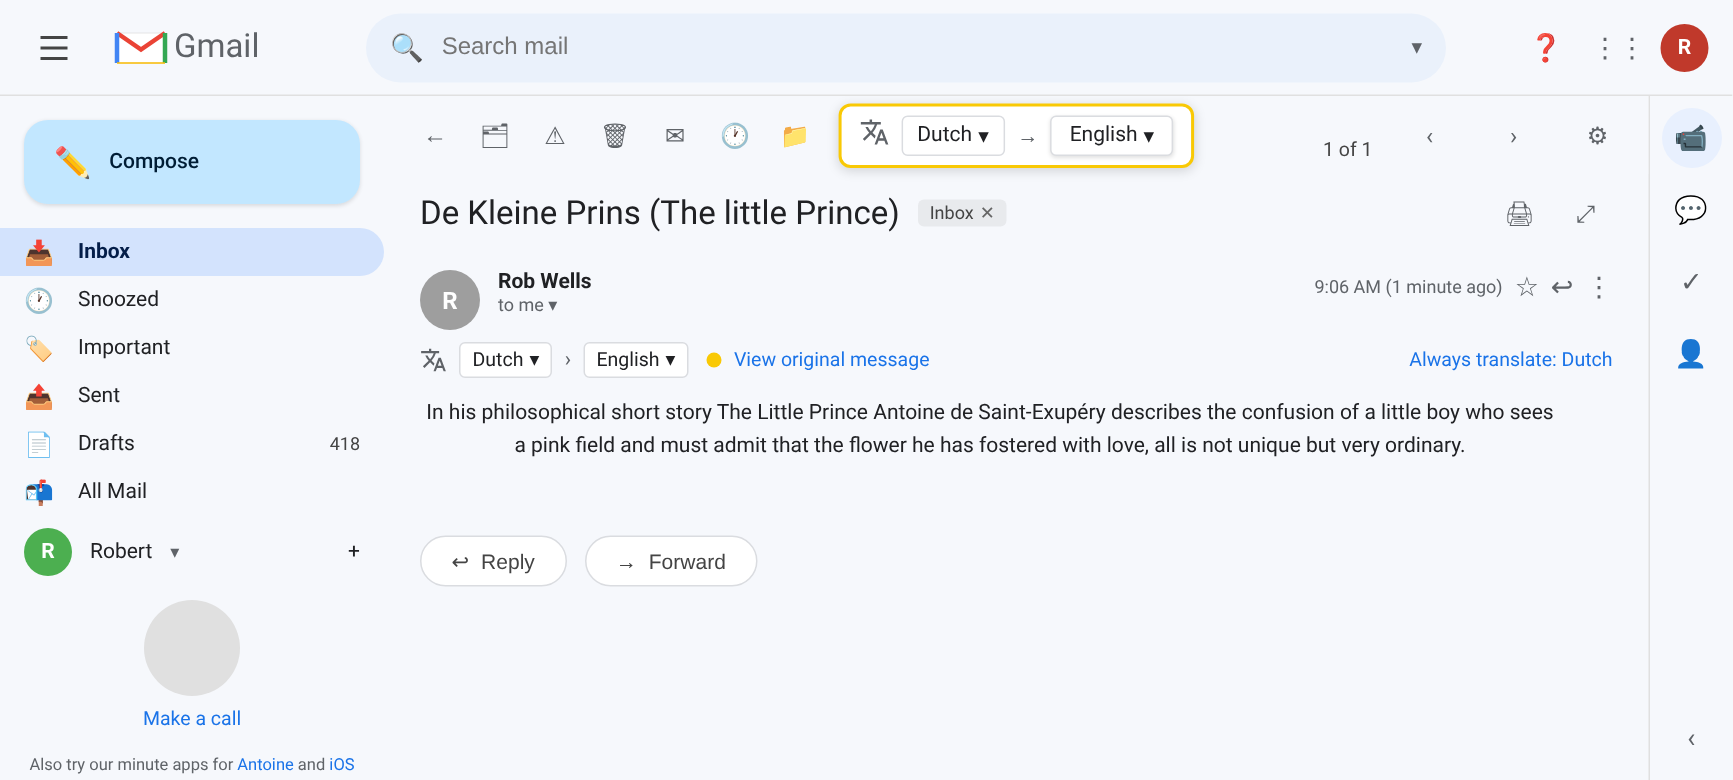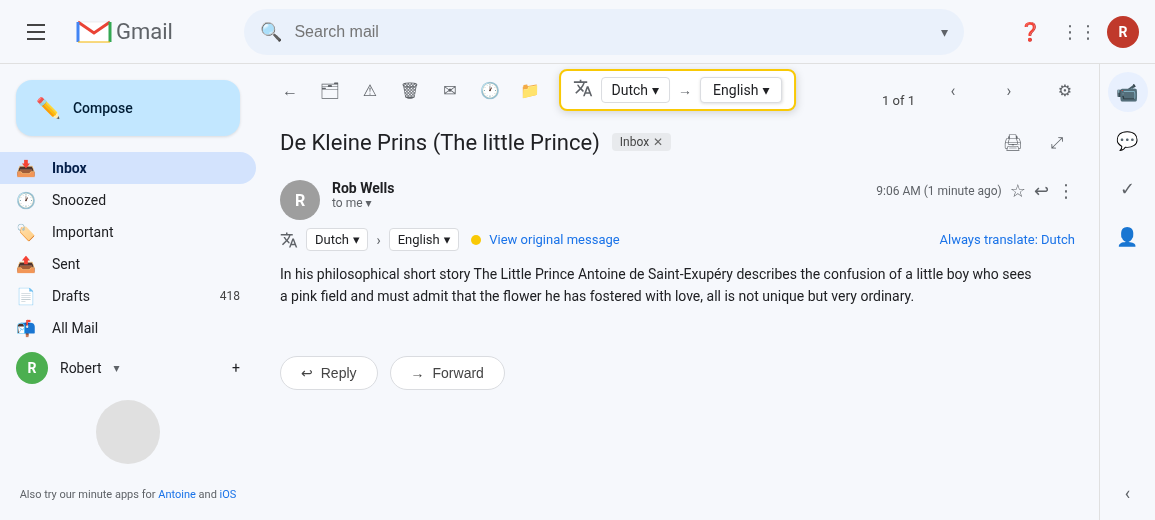--- a/index.html
+++ b/index.html
@@ -126,21 +126,21 @@
     .inline-eng-pill {
       display: flex; align-items: center; gap: 4px; padding: 3px 8px;
       border: 1px solid #dadce0; border-radius: 4px; cursor: pointer; font-size: 13px;
       background: white;
     }
     .view-original-link { color: #1a73e8; font-size: 13px; cursor: pointer; text-decoration: none; }
     .dot-indicator { width: 10px; height: 10px; border-radius: 50%; background: #f9c905; display: inline-block; margin-left: 4px; }
     .always-translate { margin-left: auto; color: #1a73e8; font-size: 13px; cursor: pointer; }
 
     
-    .email-body { font-size: 14px; line-height: 1.6; color: #202124; max-width: 760px; }
+    .email-body { font-size: 14px; line-height: 1.6; color: #202124; max-width: 760px; text-align: center; }
 
     
     .action-buttons { display: flex; gap: 12px; margin-top: 32px; padding: 0 24px 24px; }
     .action-btn {
       display: flex; align-items: center; gap: 8px; padding: 8px 20px;
       border: 1px solid #dadce0; border-radius: 20px; cursor: pointer;
       font-size: 14px; color: #444; background: white;
     }
   </style>
 </head>
@@ -214,20 +214,21 @@
 
     <div class="sidebar-account">
       <div class="sidebar-account-avatar">R</div>
       <span>Robert</span>
       <span style="color:#5f6368;font-size:12px;">▾</span>
       <span style="margin-left:auto;">+</span>
     </div>
 
     <div style="text-align:center; padding: 0 16px;">
       <div class="person-placeholder"></div>
+      <a class="make-call">Make a call</a>
     </div>
     <div class="sidebar-footer">
       <span>Also try our minute apps for </span>
       <a>Antoine</a>
       <span> and </span>
       <a>iOS</a>
     </div>
   </div>
 
   <div class="main-content">

